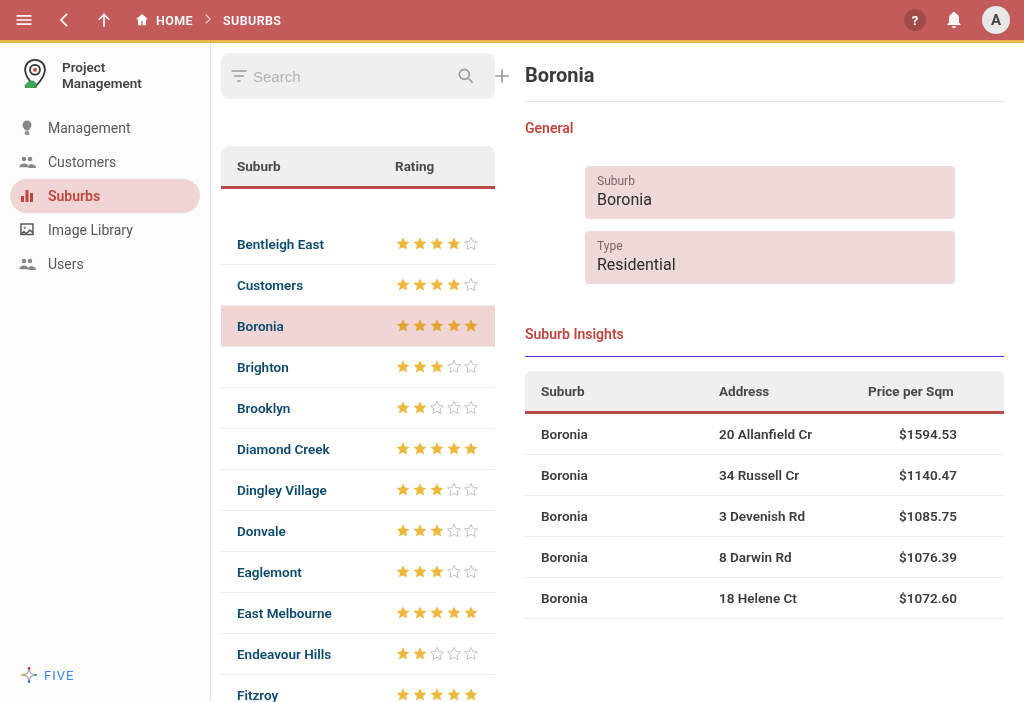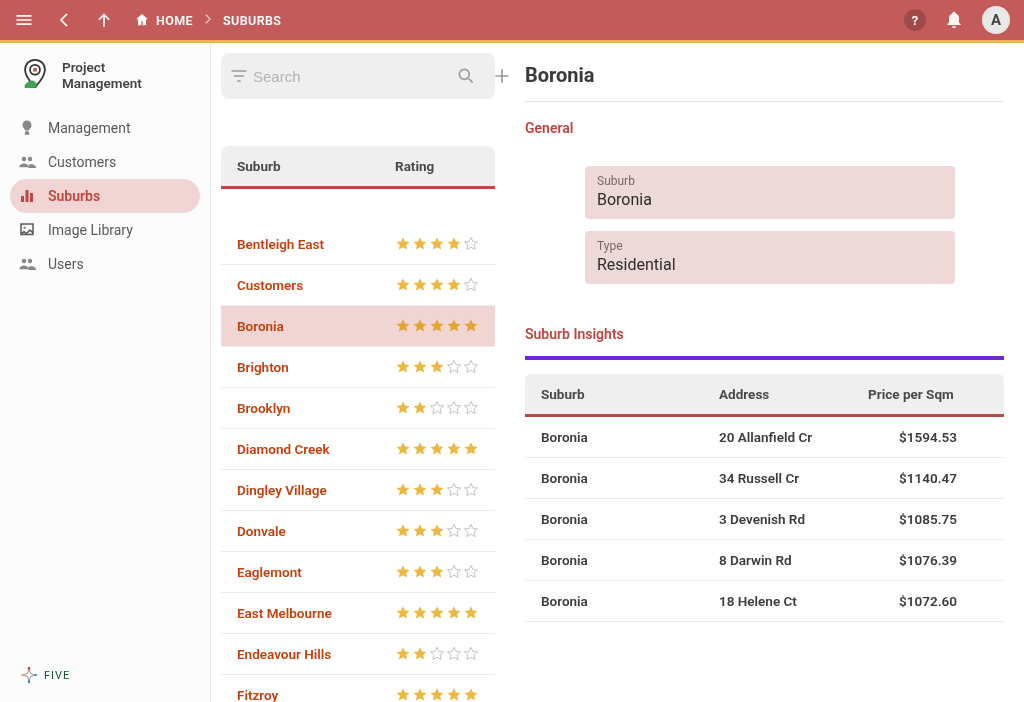--- a/index.html
+++ b/index.html
@@ -24,53 +24,53 @@
 
 .sidebar { width: 211px; border-right: 1px solid #e6e6e6; display:flex; flex-direction:column; background:#fcfcfc; }
 .logo-block { display:flex; align-items:flex-end; gap:10px; padding: 14px 12px 14px 18px; }
 .logo-block svg { width: 34px; height: 34px; }
 .logo-text { font-size: 13.5px; font-weight:600; line-height:1.2; color:#444; }
 .nav { padding: 6px 10px; }
 .nav-item { display:flex; align-items:center; gap:12px; padding: 8px 10px 8px 8px; border-radius: 0; color:#595959; cursor:pointer; font-size:14px; }
 .nav-item.active { background: #f1d5d5; color:#c0453f; border-radius: 18px; font-weight:600;}
 .nav-item .ni-icon { width:18px; height:18px; display:flex;align-items:center;justify-content:center; fill:#888; }
 .nav-item.active .ni-icon { fill:#c0453f; }
-.sidebar-footer { margin-top:auto; padding: 14px 20px 18px; display:flex; align-items:center; gap:6px; color:#14532d; font-size:11px; letter-spacing:1px;}
+.sidebar-footer { margin-top:auto; padding: 14px 20px 18px; display:flex; align-items:center; gap:6px; color:#3b82f6; font-size:13px; letter-spacing:1px;}
 .sidebar-footer svg { width:18px; height:18px; }
 
 
 .list-panel { width: 294px; padding: 10px 10px 0 10px; display:flex; flex-direction:column; min-height:0;gap:35px; }
 .search-bar { background:#efefef; border-radius:8px; height:46px; display:flex; align-items:center; padding:0 8px; gap:4px; }
 .search-bar .filter-icn, .search-bar .mag-icn, .search-bar .plus-icn { width:28px; height:28px; display:flex;align-items:center;justify-content:center; fill:#9a9a9a; cursor:pointer;}
 .search-bar input { flex:1; border:none; background:transparent; outline:none; font-size:15px; color:#444; }
 .search-bar input::placeholder { color:#b3b3b3; }
 .search-bar .divider { width:1px; height:26px; background:#d0d0d0; margin:0 4px;}
 
 .list-head { margin-top:12px; background:#efefef; border-radius:8px 8px 0 0; display:flex; padding: 12px 16px; font-weight:700; color:#4a4a4a; font-size:13.5px; border-bottom:3px solid #b84a4a;}
 .list-head .col-s { flex: 0 0 158px; }
 .list-head .col-r { flex:1; }
 
 .list-rows { flex:1; overflow-y:auto; }
 .row { display:flex; align-items:center; padding: 12px 16px; border-bottom:1px solid #ececec; cursor:pointer; }
 .row.selected { background:#f1d5d5; }
-.row .col-s { flex:0 0 158px; font-weight:600; color:#c2410c; font-size:13.5px;}
+.row .col-s { flex:0 0 158px; font-weight:600; color:#0c4a6e; font-size:13.5px;}
 .row .col-r { flex:1; display:flex; gap:1px; }
 .star { width:16px; height:16px; }
 .star.full { fill:#ecb840; }
 .star.empty { fill:none; stroke:#bdbdbd; stroke-width:1.4; }
 .row.selected .star.full { fill:#e2a534; }
 
 
 .detail { flex:1; padding: 0 20px 0 20px; overflow-y:auto; min-height:0;}
 .detail-title { font-size:20px; font-weight:700; color:#3a3a3a; padding: 20px 0 14px; border-bottom:1px solid #e4e4e4;}
 .section-label { color:#c0453f; font-weight:600; font-size:14px; padding: 18px 0 30px; }
 .field-box { background:#eed9d9; border-radius:4px; padding: 8px 12px 10px; margin: 0 0 12px 60px; width: 370px; }
 .field-box .fl { font-size:12px; color:#7a6666; margin-bottom:2px; }
 .field-box .fv { font-size:16px; color:#2c2c2c; }
-.section-label.insights { border-bottom:4px solid #6d28d9; padding: 30px 0 14px; }
+.section-label.insights { border-bottom:1px solid #6d28d9; padding: 30px 0 14px; }
 .insights-head { background:#efefef; border-radius:6px 6px 0 0; display:flex; padding: 12px 16px; font-weight:700; color:#4a4a4a; font-size:13.5px; margin-top:14px; border-bottom:3px solid #b84a4a;}
 .ih-suburb { flex:0 0 178px; }
 .ih-addr { flex:1; }
 .ih-price { flex:0 0 120px; text-align:left; }
 .insight-row { display:flex; padding: 12px 16px; border-bottom:1px solid #ececec; font-size:13.5px; color:#3c3c3c; font-weight:600;}
 .insight-row .ir-suburb { flex:0 0 178px; }
 .insight-row .ir-addr { flex:1; }
 .insight-row .ir-price { flex:0 0 120px; text-align:center; }
 
 

